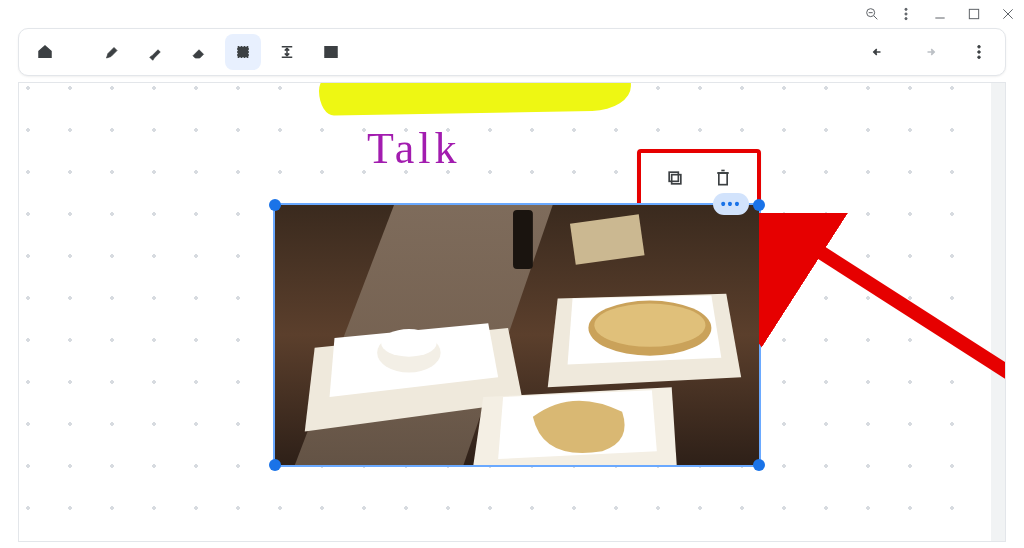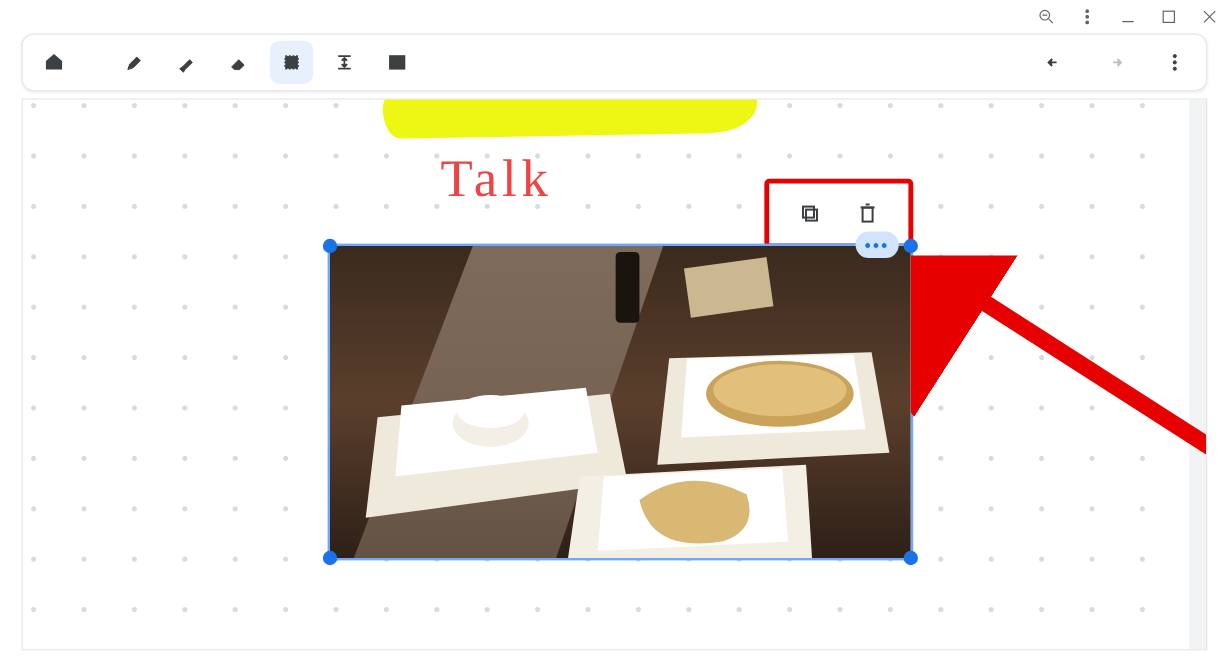--- a/index.html
+++ b/index.html
@@ -94,21 +94,21 @@
     transform: rotate(-1deg);
   }
 
   
   .handwriting {
     position:absolute;
     left:348px; top:40px;
     font-family: "Segoe Script", "Comic Sans MS", cursive;
     font-size:44px;
     letter-spacing:4px;
-    color:#ef4444;
+    color:#a21caf;
   }
 
   
   .sel-image-box {
     position:absolute;
     left:254px;
     top:120px;
     width:488px;
     height:264px;
     border:2px solid #6aa9ff;

